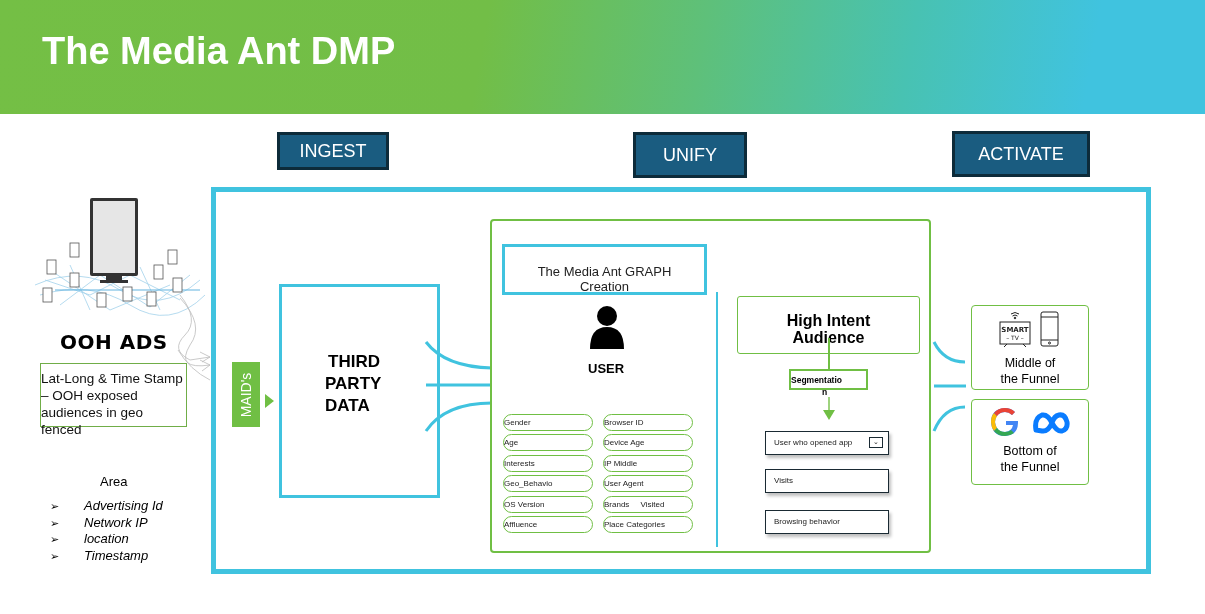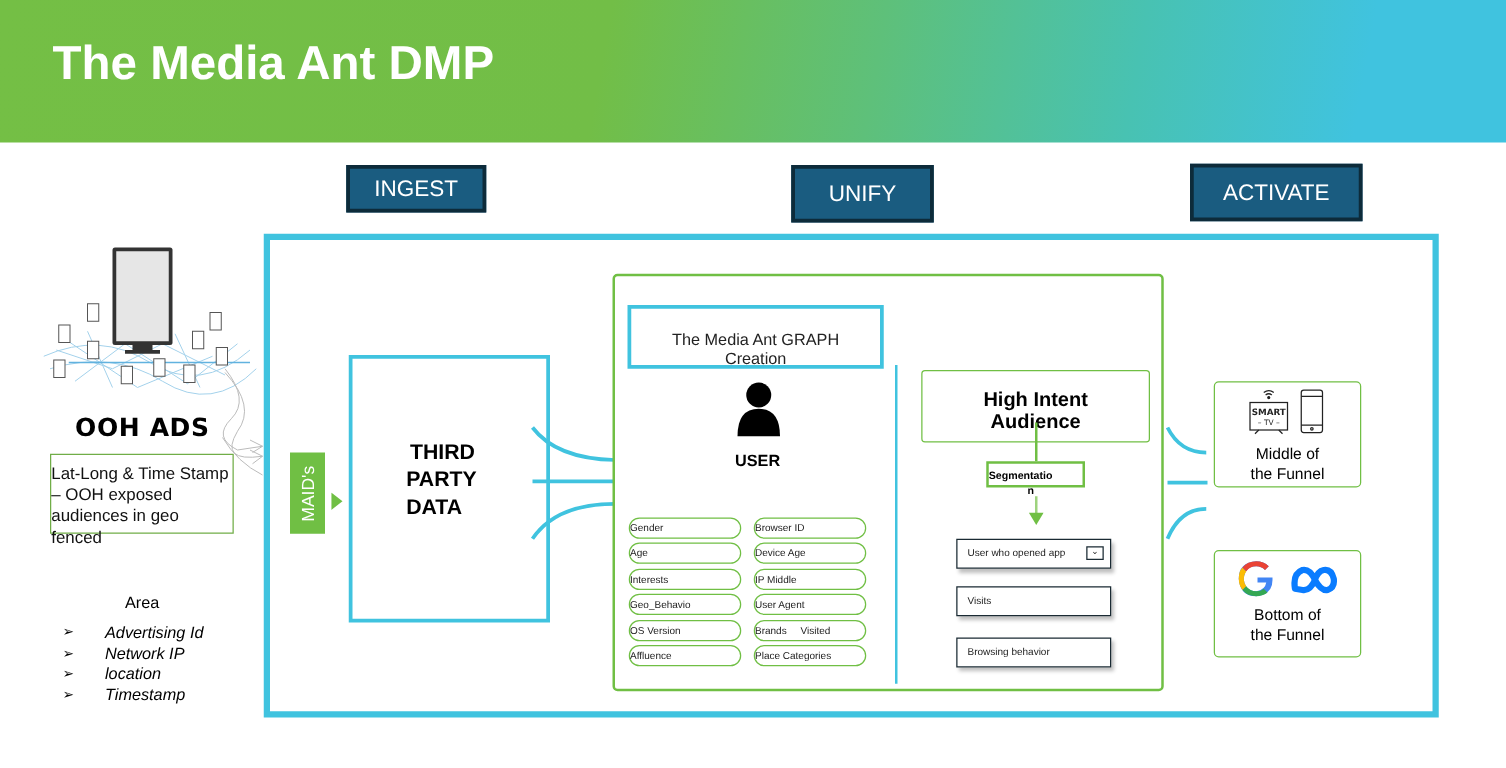--- a/index.html
+++ b/index.html
@@ -249,21 +249,21 @@
       <circle cx="51.5" cy="33" r="1"></circle>
     </g>
     <text x="17" y="22" font-size="7" text-anchor="middle" font-family="DejaVu Sans, sans-serif" font-weight="bold" fill="#222">SMART</text>
     <text x="17" y="30" font-size="6" text-anchor="middle" font-family="DejaVu Sans, sans-serif" fill="#222">– TV –</text>
   </svg>
   <div class="abs" style="left:0;top:49px;width:116px;">
     <div>Middle of</div>
     <div>the Funnel</div>
   </div>
 </div>
-<div class="abs funnel" style="top:399px;height:86px;margin-top:41px;">
+<div class="abs funnel" style="top:399px;height:86px;">
   <svg class="abs" style="left:15px;top:6px;" width="38" height="32">
     <path d="M31 15 L19 15 L19 19 L26 19 Q25 25 18 26 Q9 26 8 16 Q9 6 18 6 Q22 6 25 9 L28 6 Q24 2 18 2 Q4 3 4 16 Q5 30 18 30 Q31 29 31 17 Z" fill="#4285f4"></path>
     <path d="M4 16 Q4 10 7 7 L10 10 Q8 13 8 16 Q8 19 10 22 L7 25 Q4 21 4 16 Z" fill="#fbbc05"></path>
     <path d="M7 7 Q11 2 18 2 Q24 2 28 6 L25 9 Q22 6 18 6 Q13 6 10 10 Z" fill="#ea4335"></path>
     <path d="M7 25 L10 22 Q13 26 18 26 Q22 26 24 24 L27 27 Q23 30 18 30 Q11 30 7 25 Z" fill="#34a853"></path>
   </svg>
   <svg class="abs" style="left:60px;top:10px;" width="40" height="26">
     <path d="M4 20 Q2 8 10 5 Q16 4 20 13 Q25 22 30 21 Q36 19 35 12 Q33 4 27 5 Q22 6 20 13 Q16 22 10 21 Q4 20 4 20 Z" fill="none" stroke="#0a7cff" stroke-width="5" stroke-linejoin="round"></path>
   </svg>
   <div class="abs" style="left:0;top:43px;width:116px;">

